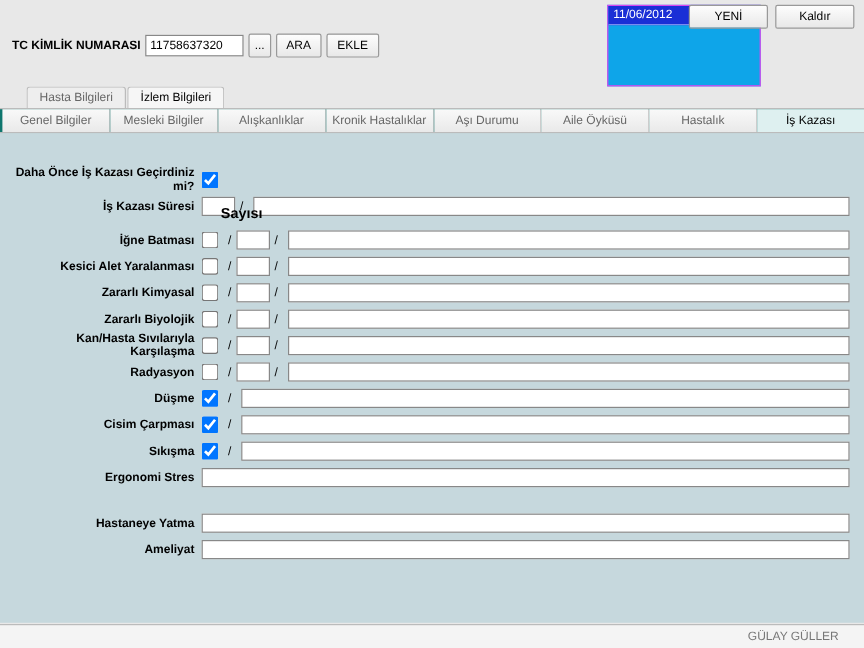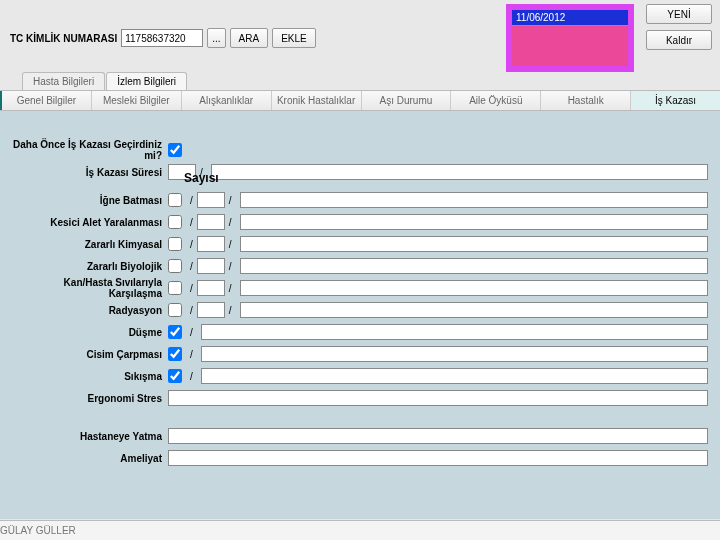--- a/index.html
+++ b/index.html
@@ -40,36 +40,36 @@
     cursor: pointer;
     border-radius: 2px;
   }
   .btn-small { padding: 2px 4px; }
   .right-box {
     position: absolute;
     right: 86px;
     top: 4px;
     width: 128px;
     height: 68px;
-    background: #ec4899;
-    border: 6px solid #d946ef;
+    background: #0ea5e9;
+    border: 1px solid #d946ef;
   }
   .right-box .sel {
     background: #1a2fd6;
     color: #fff;
     font-size: 10px;
     padding: 2px 4px;
     border-bottom: 1px solid #7a8cef;
   }
   .right-btns {
     position: absolute;
     right: 8px;
     top: 4px;
     display: flex;
-    flex-direction: column;
+    flex-direction: row;
     gap: 6px;
   }
   .right-btns .btn { width: 66px; }
   .primary-tabs {
     display: flex;
     padding-left: 22px;
     gap: 0;
   }
   .ptab {
     background: #eee;
@@ -147,21 +147,21 @@
     font-weight: bold;
   }
   .status-bar {
     position: absolute;
     bottom: 0; left: 0; right: 0;
     height: 20px;
     background: #f4f4f4;
     border-top: 1px solid #bbb;
     display: flex;
     align-items: center;
-    justify-content: flex-start;
+    justify-content: flex-end;
     padding-right: 21px;
     font-size: 10px;
     color: #777;
   }
 </style>
 </head>
 <body>
 
 <div class="top-area">
   <div class="tc-row">

